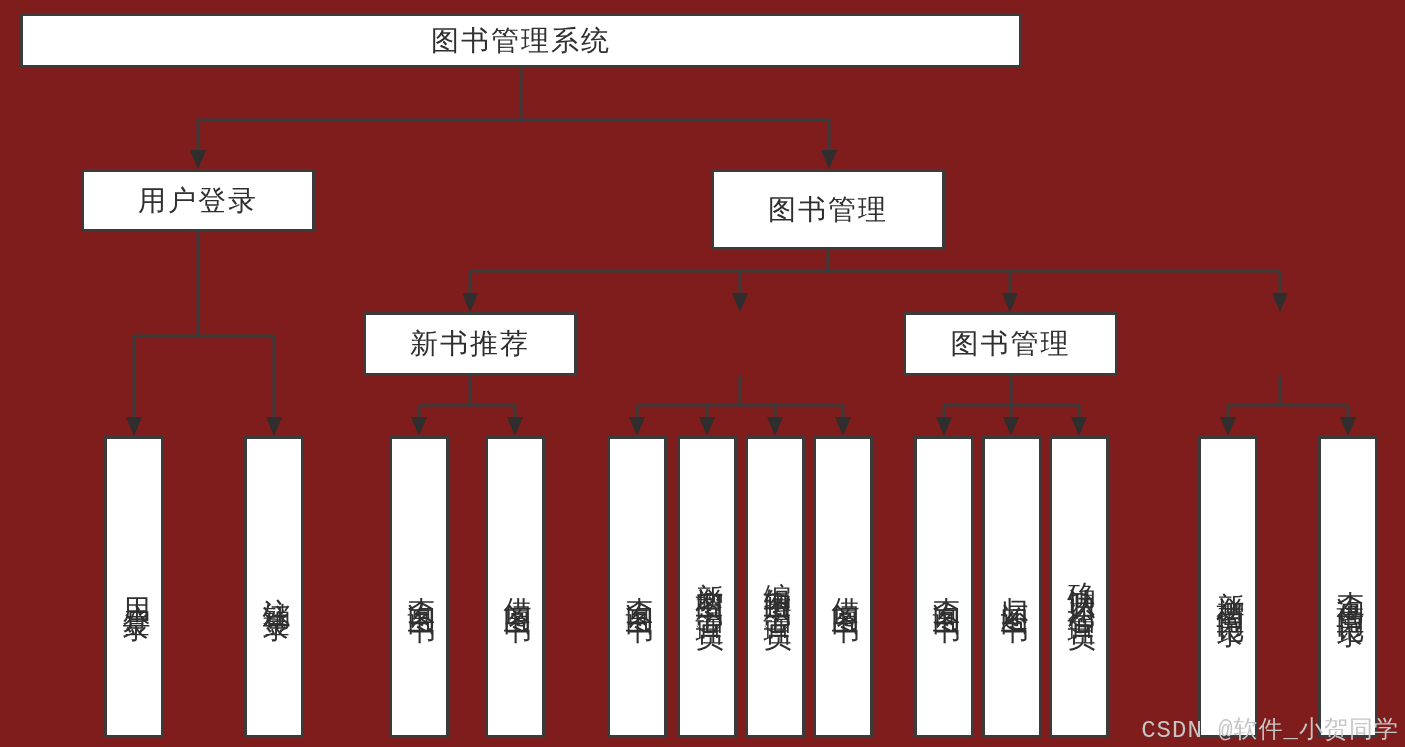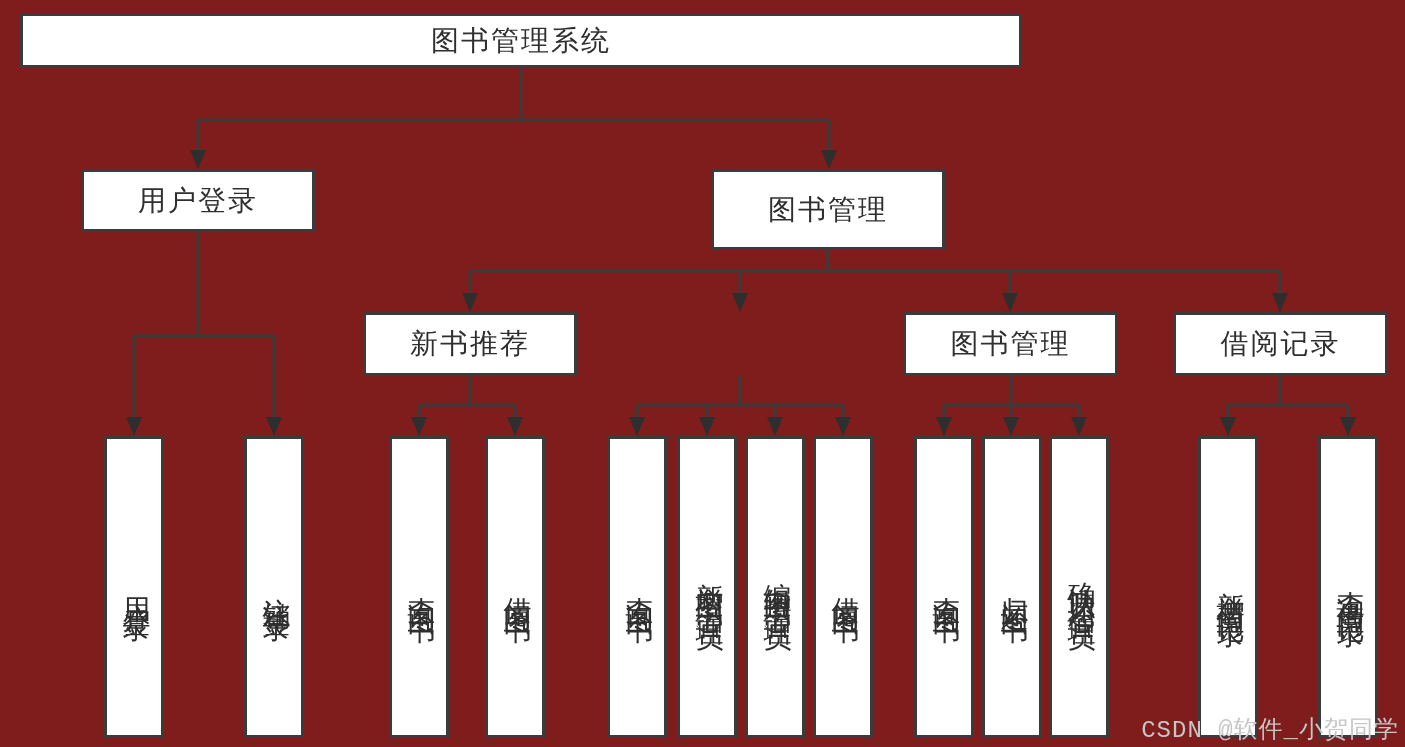--- a/index.html
+++ b/index.html
@@ -119,21 +119,20 @@
     </g>
   </svg>
 
   <div class="box n-root">图书管理系统</div>
 
   <div class="box n-login">用户登录</div>
   <div class="box n-mgmt">图书管理</div>
 
   <div class="box n-rec">新书推荐</div>
   <div class="box n-cur">图书管理</div>
-  <div class="box n-rec2">借阅记录</div>
 
   <div class="box leaf lf-1">用户登录</div>
   <div class="box leaf lf-2">注销登录</div>
   <div class="box leaf lf-3">查询图书</div>
   <div class="box leaf lf-4">借阅图书</div>
   <div class="box leaf lf-5">查询图书</div>
   <div class="box leaf lf-6">新增图书（管理员）</div>
   <div class="box leaf lf-7">编辑图书（管理员）</div>
   <div class="box leaf lf-8">借阅图书</div>
   <div class="box leaf lf-9">查询图书</div>

